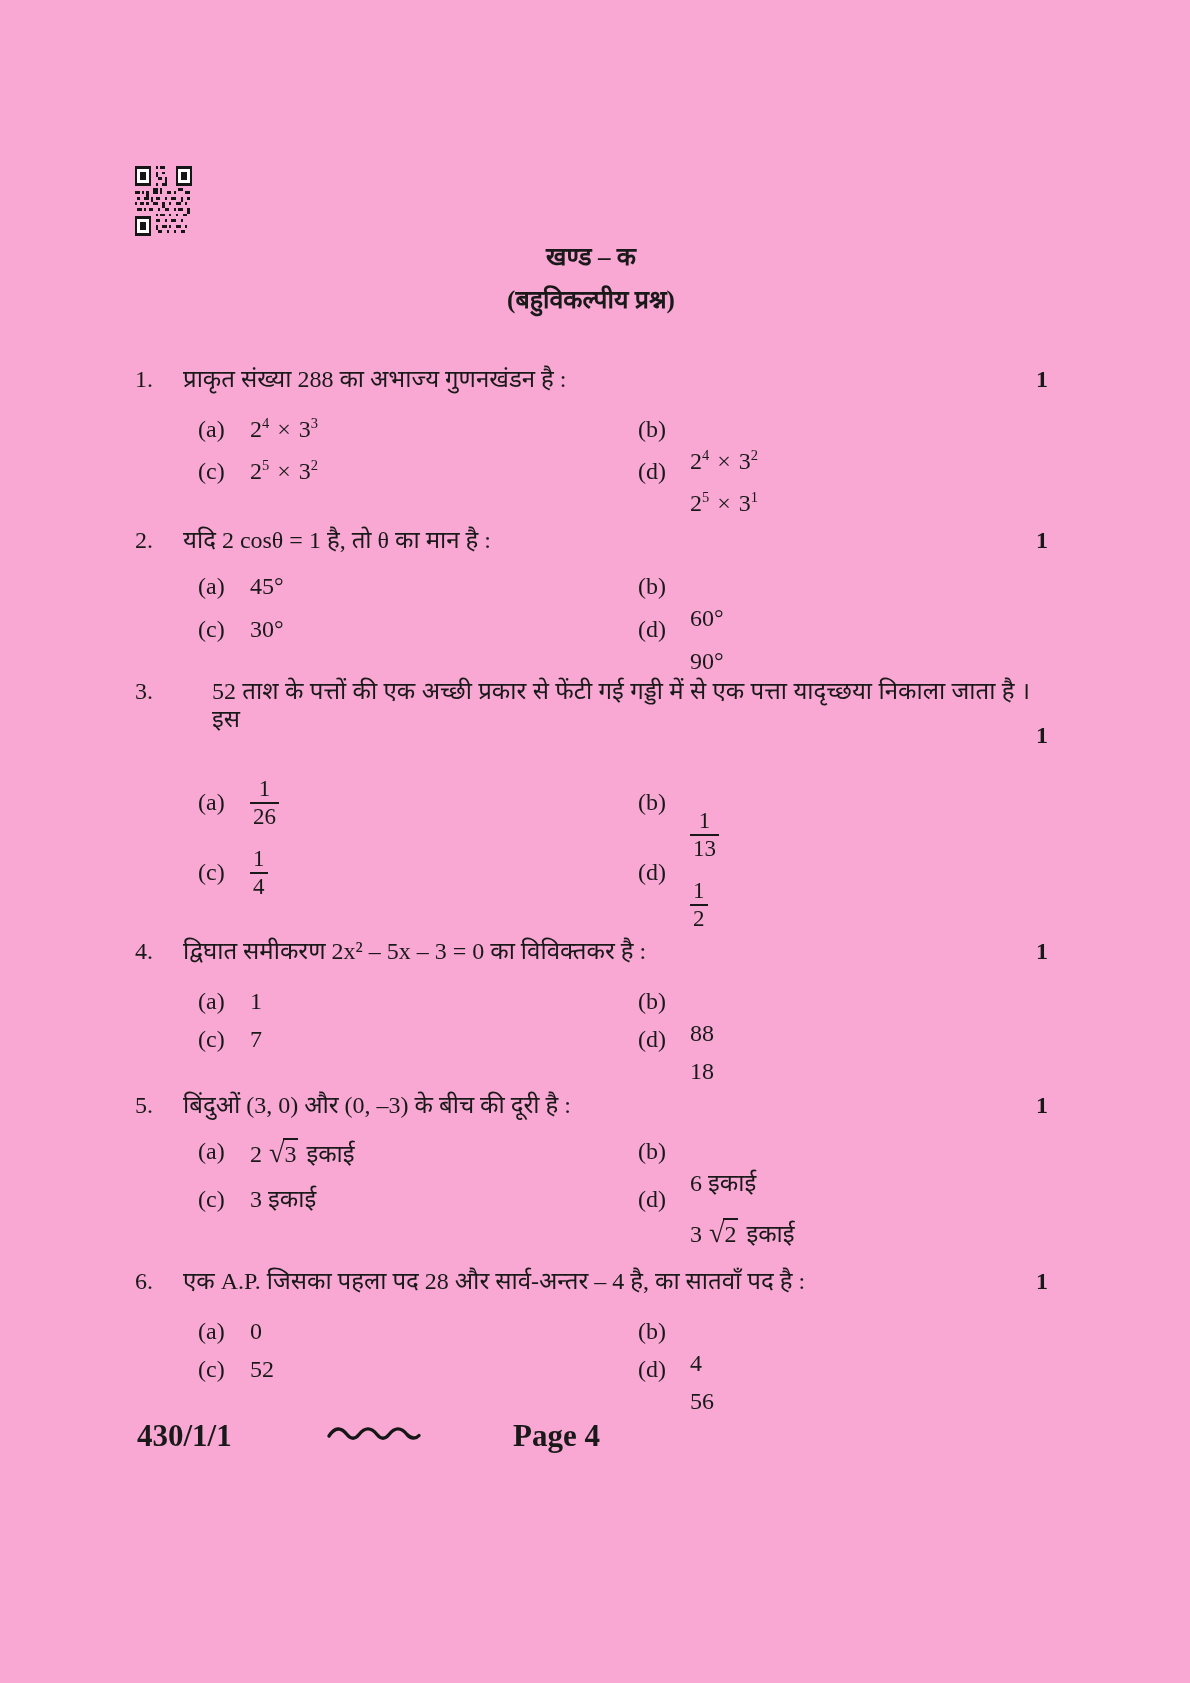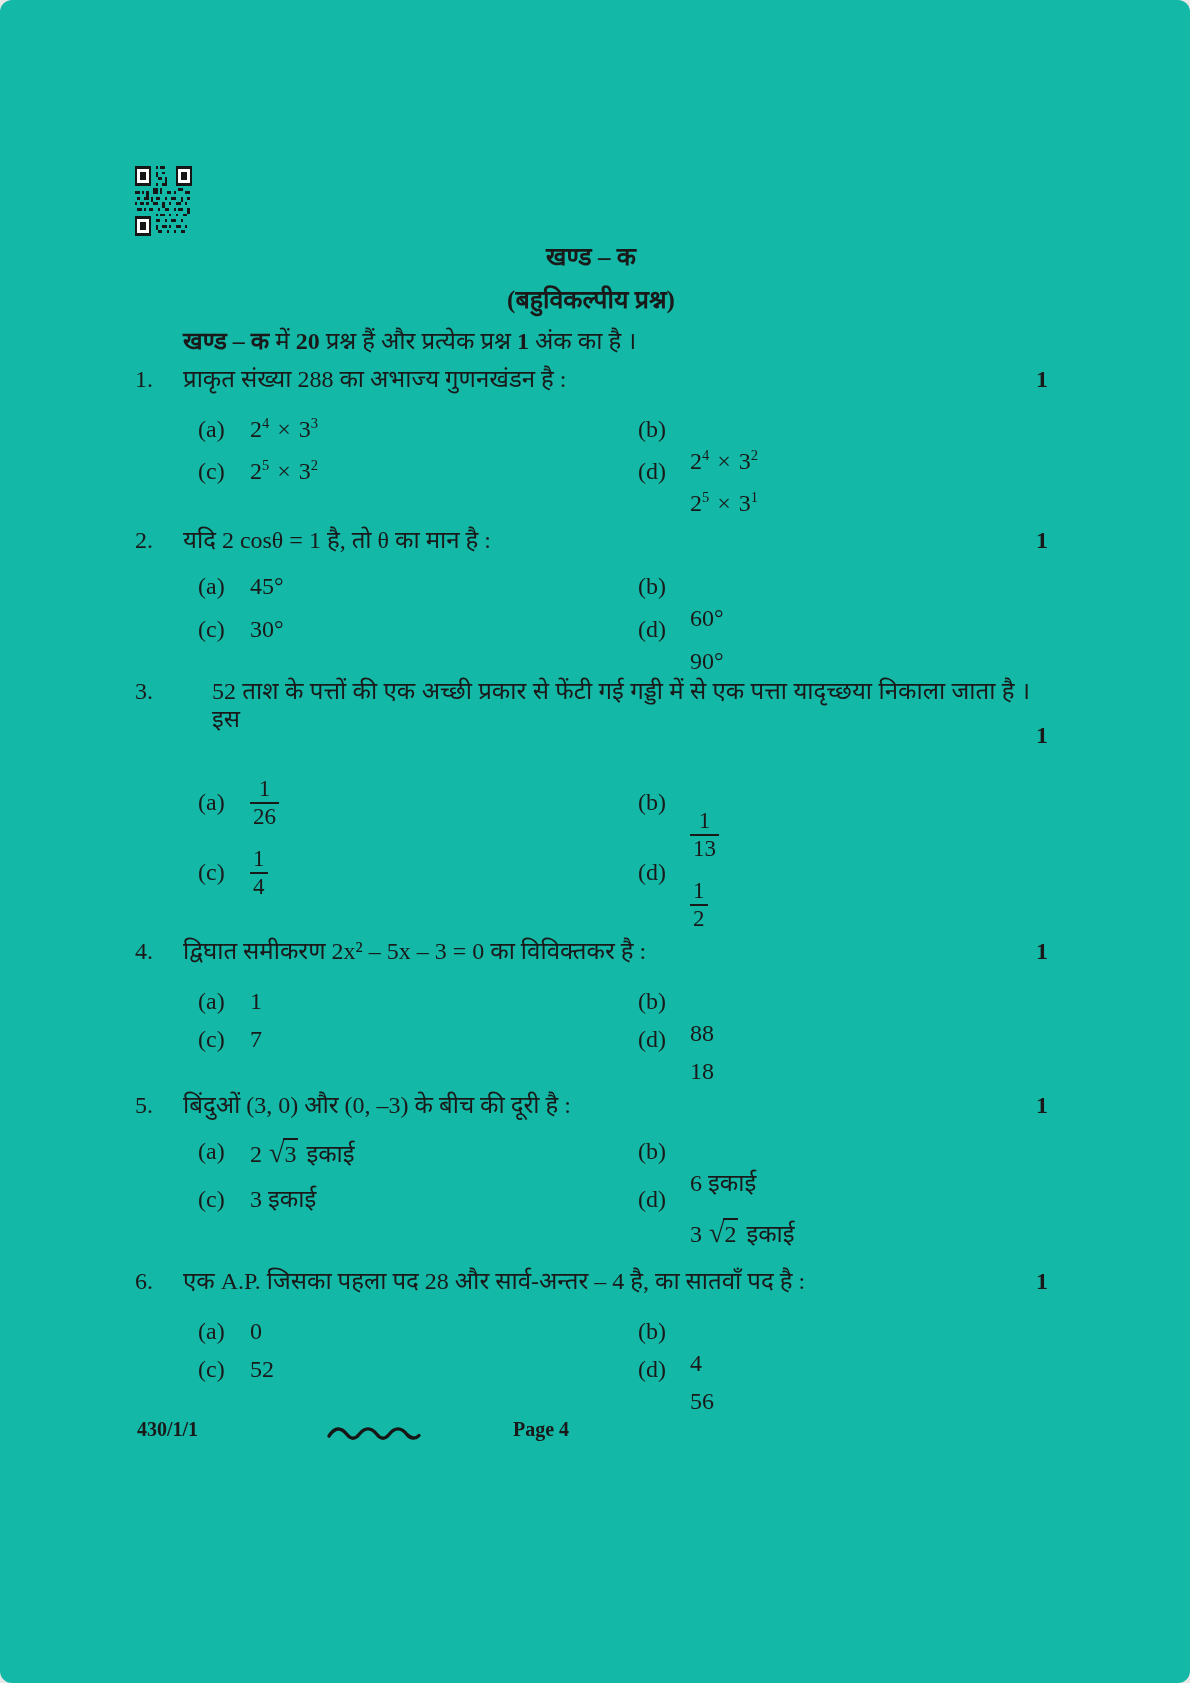--- a/index.html
+++ b/index.html
@@ -1,21 +1,20 @@
 <!DOCTYPE html>
 <html><head>
 <meta charset="utf-8">
 <style>
   html,body{margin:0;padding:0;background:#e8e8e8;}
   .page{
     position:relative; width:1190px; height:1683px; margin:0 auto;
-    background:#14b8a6; color:#191919;
+    background:#f9a8d4; color:#191919;
     font-family:"Liberation Serif","DejaVu Serif",serif;
     overflow:hidden;
-    border-radius:12px;
   }
   .abs{position:absolute;}
   .t{font-size:24px; line-height:1.15; white-space:nowrap;}
   .bold{font-weight:bold;}
   .center-col{left:135px; width:912px; text-align:center;}
   .qnum{left:135px;}
   .qtext{left:183px;}
   .marks{left:1022px; width:40px; text-align:center; font-weight:bold;}
   .row{left:0; top:0; width:100%; height:0;}
   .ola{left:198px;}
@@ -26,39 +25,38 @@
   .times{margin:0 8px;}
   .justify-first{width:818px; text-align:justify; text-align-last:justify; white-space:normal;margin-left:29px;}
   .frac{display:inline-block; text-align:center; font-size:23px; line-height:1.12; vertical-align:top;}
   .frac .num{display:block; padding:0 3px;}
   .frac .den{display:block; border-top:2px solid #191919; padding:0 3px;}
   .fr-label{top:13px;}
   .rad{font-size:28px; line-height:0.9; margin-left:5px;}
   .radicand{display:inline-block; border-top:2px solid #191919; padding:1px 2px 0 1px; margin-left:-1px;}
   .sq-post{margin-left:8px;}
   .sq-pre{margin-right:2px;}
-  .footer-text{font-size:20px; font-weight:bold; white-space:nowrap;}
+  .footer-text{font-size:31px; font-weight:bold; white-space:nowrap;}
   .hdr{font-size:25px; font-weight:bold;}
 </style>
 </head>
 <body>
 
 <div class="page">
 
   <svg class="abs" style="left:135px; top:166px;" width="57" height="70" viewBox="0 0 25 25" preserveAspectRatio="none" shape-rendering="crispEdges">
     <path fill="#161616" d="M0,0h7v7h-7z M18,0h7v7h-7z M0,18h7v7h-7z"></path>
     <path fill="#ffffff" d="M1,1h5v5h-5z M19,1h5v5h-5z M1,19h5v5h-5z"></path>
     <path fill="#161616" d="M2,2h3v3h-3z M20,2h3v3h-3z M2,20h3v3h-3z"></path>
     <path fill="#161616" d="M9,0h1v1h-1z M11,0h2v1h-2z M9,2h1v2h-1z M12,2h1v1h-1z M10,4h2v1h-2z M13,4h1v2h-1z M9,6h1v1h-1z M12,6h2v1h-2z M0,9h2v1h-2z M3,9h1v1h-1z M5,9h1v2h-1z M8,8h2v2h-2z M11,8h1v2h-1z M14,9h2v1h-2z M17,9h1v1h-1z M19,8h2v1h-2z M22,9h2v1h-2z M1,11h1v1h-1z M4,11h2v1h-2z M7,11h1v2h-1z M9,11h2v1h-2z M13,11h1v1h-1z M16,11h2v1h-2z M20,11h1v2h-1z M23,11h1v1h-1z M0,13h1v1h-1z M2,13h2v1h-2z M5,13h1v1h-1z M8,13h2v1h-2z M12,13h1v2h-1z M15,13h1v1h-1z M18,13h2v1h-2z M22,13h1v1h-1z M1,15h2v1h-2z M4,15h1v1h-1z M6,15h2v1h-2z M10,15h1v1h-1z M13,15h2v1h-2z M17,15h1v1h-1z M19,15h2v1h-2z M23,15h1v2h-1z M9,17h1v1h-1z M11,17h2v1h-2z M15,17h1v1h-1z M18,17h1v1h-1z M21,17h2v1h-2z M9,19h2v1h-2z M13,19h1v1h-1z M16,19h2v1h-2z M20,19h1v1h-1z M9,21h1v2h-1z M12,21h2v1h-2z M15,21h1v1h-1z M18,21h2v1h-2z M22,21h1v1h-1z M10,23h2v1h-2z M14,23h1v1h-1z M17,23h1v1h-1z M20,23h2v1h-2z"></path>
   </svg>
 
   <div class="abs t hdr center-col" style="top:243px;">खण्ड – क</div>
   <div class="abs t hdr center-col" style="top:286px;">(बहुविकल्पीय प्रश्न)</div>
 
-  <div class="abs t" style="left:183px; top:328px;"><span class="bold">खण्ड – क</span><span> में </span><span class="bold">20</span><span> प्रश्न हैं और प्रत्येक प्रश्न </span><span class="bold">1</span><span> अंक का है ।</span></div>
 
   <div class="abs t qnum" style="top:366px;">1.</div>
   <div class="abs t qtext" style="top:366px;">प्राकृत संख्या 288 का अभाज्य गुणनखंडन है :</div>
   <div class="abs t marks" style="top:366px;">1</div>
   <div class="abs row" style="top:416px;">
     <span class="abs t ola">(a)</span>
     <span class="abs t ova"><span>2</span><sup>4</sup><span class="times">×</span><span>3</span><sup>3</sup></span>
     <span class="abs t olb">(b)</span>
     <span class="abs t ovb"><span>2</span><sup>4</sup><span class="times">×</span><span>3</span><sup>2</sup></span>
   </div>

